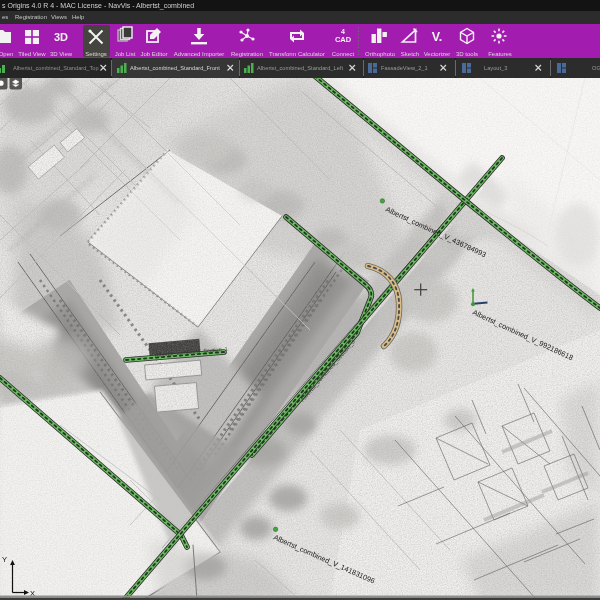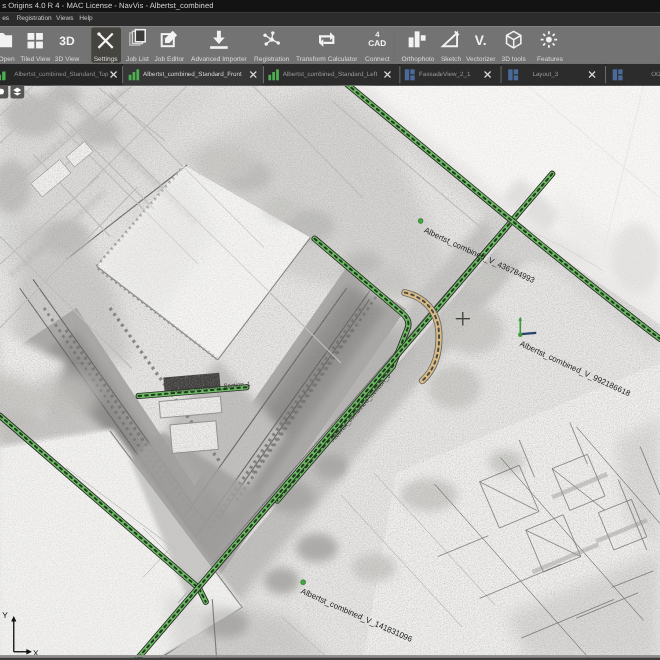--- a/index.html
+++ b/index.html
@@ -1,21 +1,21 @@
 <!DOCTYPE html>
 <html><head>
 <meta charset="utf-8">
 <style>
 html,body{margin:0;padding:0;width:600px;height:600px;overflow:hidden;background:#e9e8e6;}
 *{box-sizing:border-box;}
 body{font-family:"Liberation Sans",sans-serif;}
 #titlebar{position:absolute;left:0;top:0;width:600px;height:11px;background:#131313;color:#d0d0d0;font-size:7px;line-height:11px;padding-left:2px;white-space:nowrap;}
 #menubar{position:absolute;left:0;top:11px;width:600px;height:13px;background:#2c2c2c;color:#c6c6c6;font-size:6px;line-height:13px;}
 #menubar span{position:absolute;top:0;}
-#toolbar{position:absolute;left:0;top:24px;width:600px;height:34px;background:#737373;}
+#toolbar{position:absolute;left:0;top:24px;width:600px;height:34px;background:#a21caf;}
 .tlabel{position:absolute;top:27px;width:100%;text-align:center;color:#d8d8d8;font-size:6px;white-space:nowrap;left:0;}
 #tabbar{position:absolute;left:0;top:58px;width:600px;height:20px;background:#1f1f1f;}
 .tabtxt{position:absolute;top:0;height:20px;line-height:20px;font-size:5.7px;color:#9a9a9a;white-space:nowrap;}
 #map{position:absolute;left:0;top:78px;width:600px;height:522px;}
 </style>
 </head>
 <body>
 <div id="titlebar">s Origins 4.0 R 4 - MAC License - NavVis - Albertst_combined</div>
 <div id="menubar">
   <span style="left:2px;">es</span>

